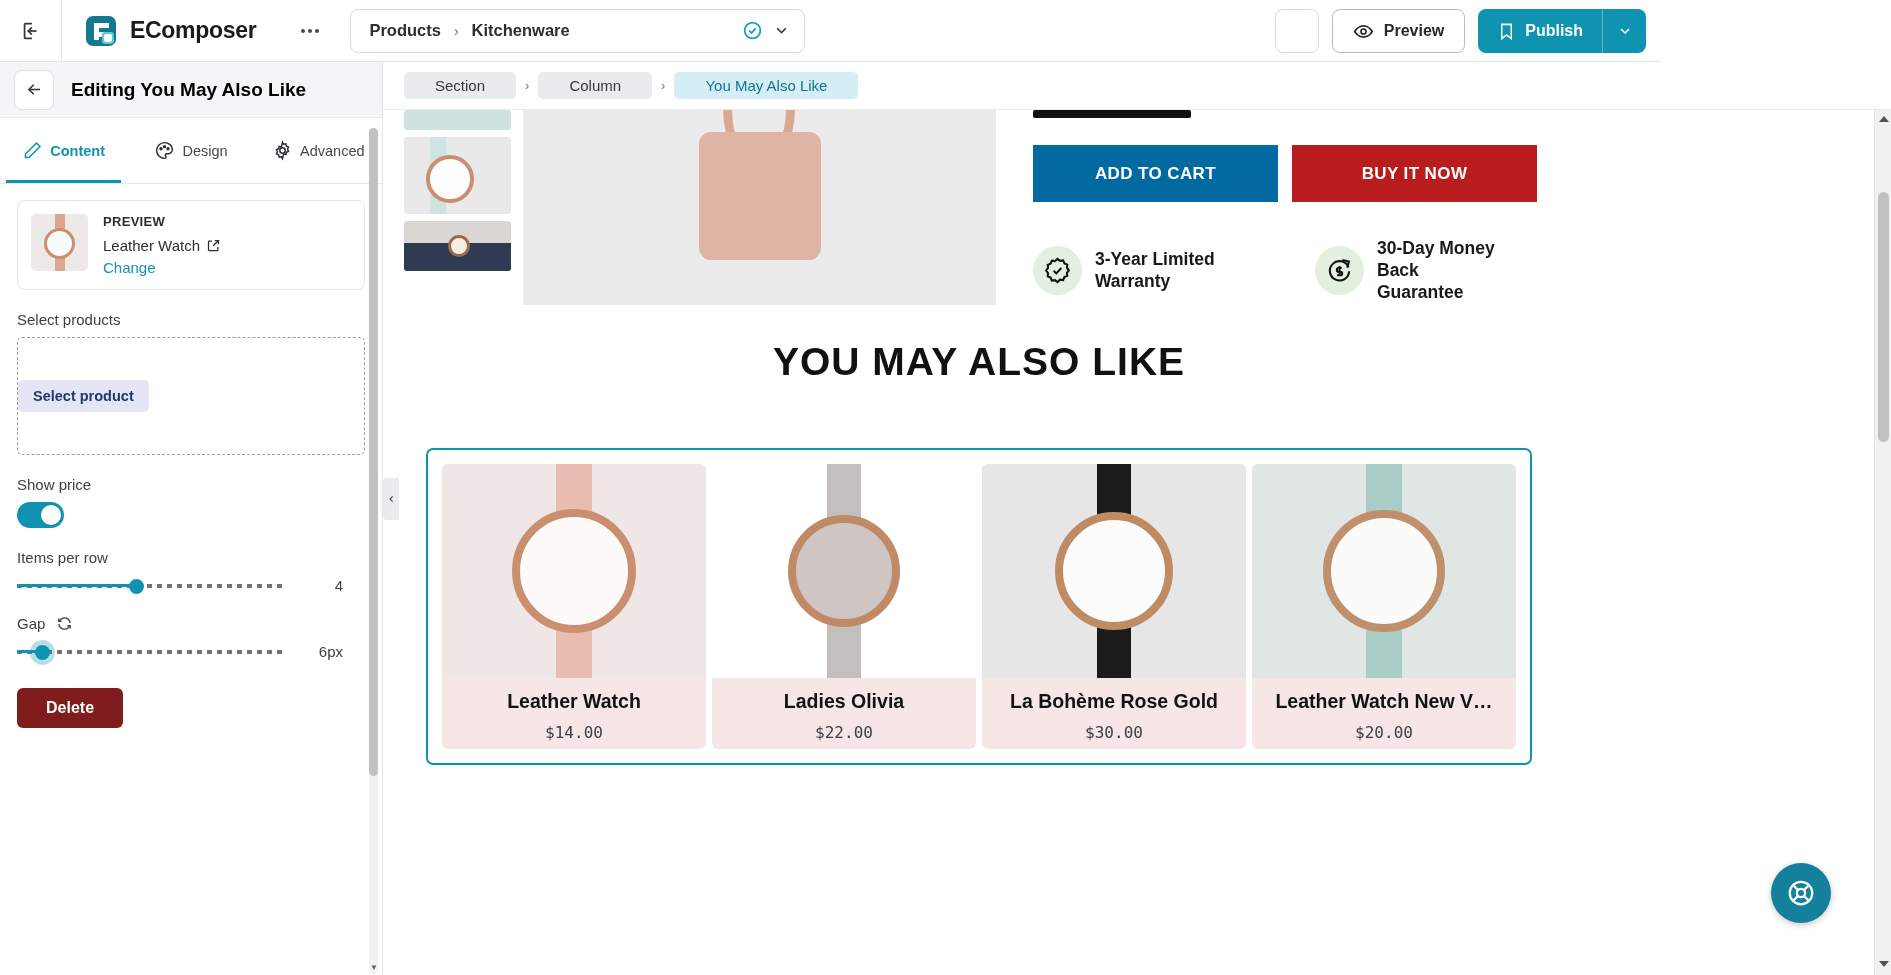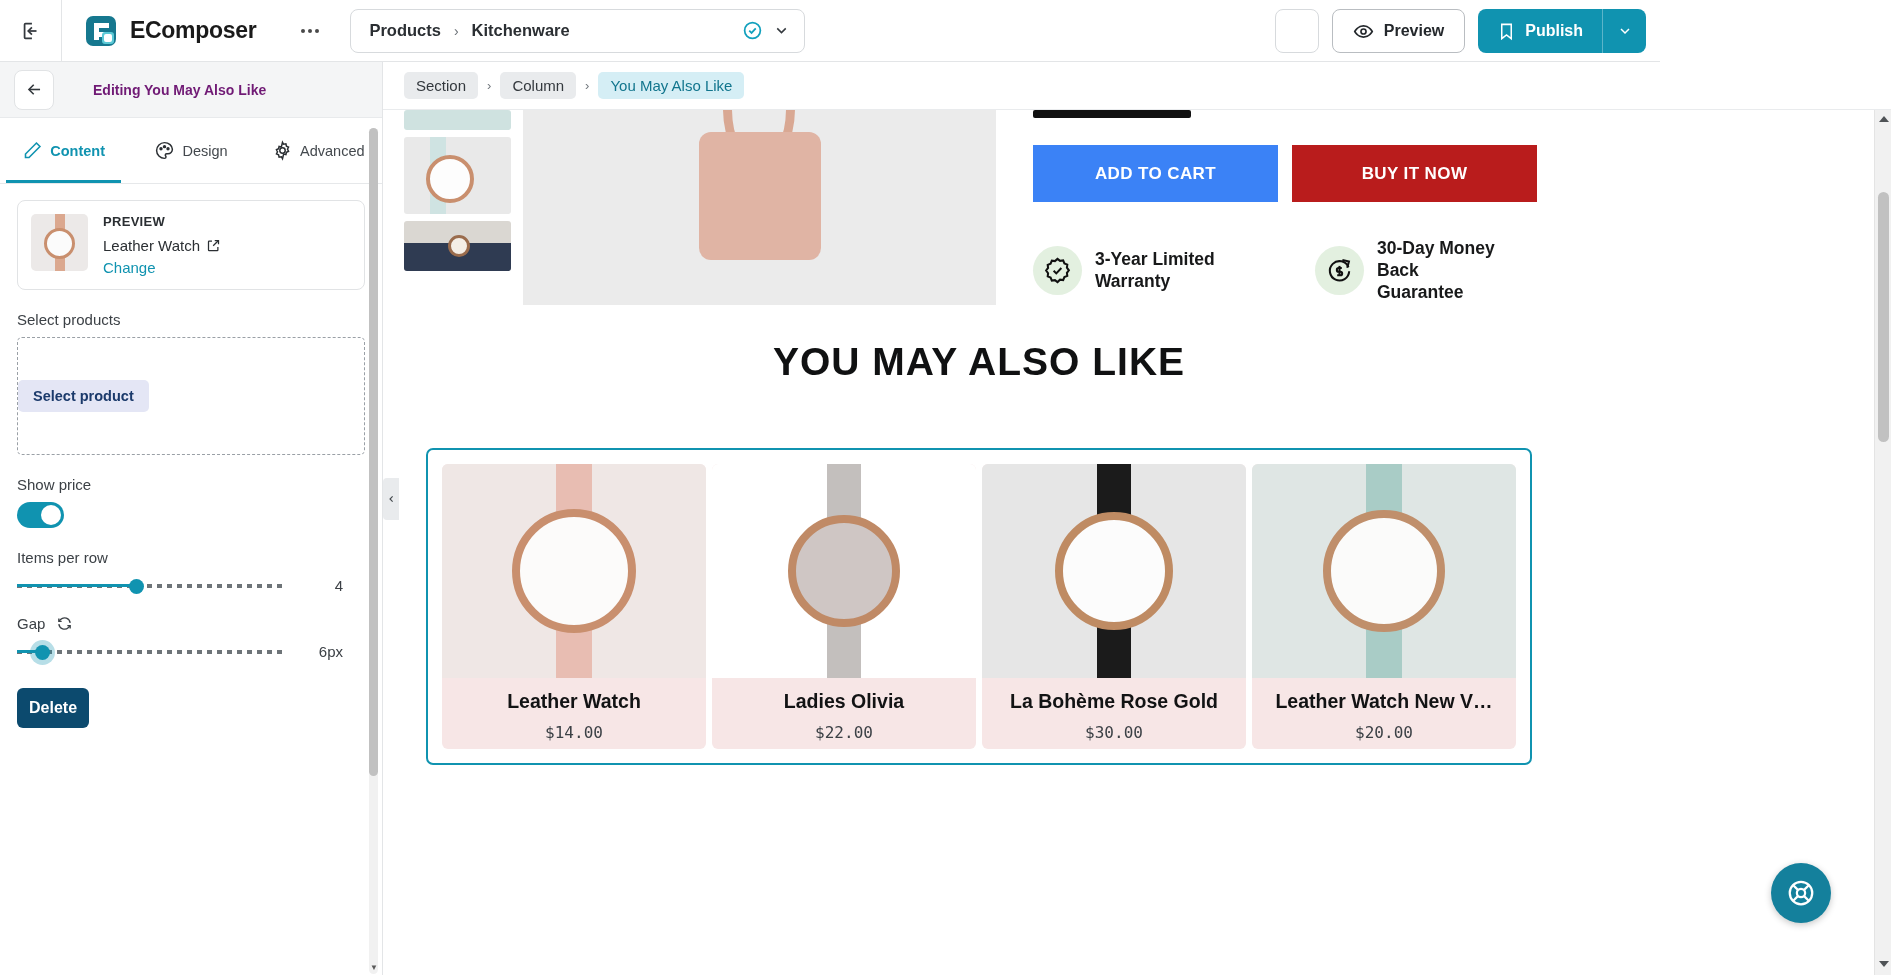--- a/index.html
+++ b/index.html
@@ -65,21 +65,21 @@
     background: #fff; border-right: 1px solid #e3e5e7; overflow: hidden;
   }
   .panel-head {
     height: 56px; background: #f4f5f6; display: flex; align-items: center;
     padding-left: 14px; gap: 17px; border-bottom: 1px solid #e8eaec;
   }
   .back-btn {
     width: 40px; height: 40px; background: #fff; border: 1px solid #e1e3e5; border-radius: 8px;
     display: flex; align-items: center; justify-content: center; cursor: pointer;
   }
-  .panel-title { font-size: 14px; font-weight: 700; color: #701a75; margin-left: 22px; }
+  .panel-title { font-size: 19px; font-weight: 700; color: #000000; }
   .tabs { display: flex; height: 66px; border-bottom: 1px solid #e6e8ea; }
   .tab {
     flex: 1; display: flex; flex-direction: row; align-items: center; justify-content: center;
     gap: 7px; cursor: pointer; font-size: 14.5px; color: #44494e; position: relative; font-weight: 500;
   }
   .tab.active { color: #1093b0; font-weight: 600; }
   .tab.active::after {
     content:""; position: absolute; left: 6px; right: 6px; bottom: 0; height: 3px; background: #1093b0;
   }
   .panel-body { padding: 16px 17px 0 17px; }
@@ -127,22 +127,22 @@
   .slider .thumb {
     position: absolute; top: 1px; width: 15px; height: 15px; border-radius: 50%;
     background: #1093b0;
   }
   .slider .thumb.ring { box-shadow: 0 0 0 5px rgba(16,147,176,0.30); }
   .slider-val { font-size: 15px; color: #3c4146; width: 46px; text-align: right; }
 
   .gap-label-row { display: flex; align-items: center; gap: 11px; margin-top: 21px; }
 
   .delete-btn {
-    margin-top: 28px; background: #0c4a6e; color: #fff; font-size: 16px; font-weight: 600;
-    padding: 11px 12px; border-radius: 6px; display: inline-block; cursor: pointer;
+    margin-top: 28px; background: #7f1d1d; color: #fff; font-size: 16px; font-weight: 600;
+    padding: 11px 29px; border-radius: 6px; display: inline-block; cursor: pointer;
   }
 
   .panel-scroll {
     position: absolute; right: 4px; top: 66px; width: 9px; height: 846px;
     background: #f1f1f1; border-radius: 5px;
   }
   .panel-scroll .thumb2 {
     position: absolute; left: 0; top: 0; width: 9px; height: 648px; background: #c1c1c1; border-radius: 5px;
   }
   .panel-scroll .arrow { position: absolute; left: 1px; font-size: 8px; color: #5a5a5a; }
@@ -150,21 +150,21 @@
   
   .canvas {
     position: absolute; top: 62px; left: 383px; width: 1508px; height: 913px;
     background: #fff; overflow: hidden;
   }
   .crumbbar {
     height: 48px; display: flex; align-items: center; padding-left: 21px; gap: 9px;
     border-bottom: 1px solid #e9ebed; background: #fff;
   }
   .crumb {
-    padding: 5px 12px; border-radius: 5px; font-size: 15px; color: #33383d;
+    padding: 5px 31px; border-radius: 5px; font-size: 15px; color: #33383d;
     background: #e9ebed; cursor: pointer;
   }
   .crumb.active { background: #d5eef5; color: #11758d; }
   .crumb-sep { color: #71777d; font-size: 13px; }
 
   .stage {
     position: absolute; top: 48px; left: 21px; width: 1150px; height: 865px; background: #fff;
   }
 
   
@@ -176,21 +176,21 @@
     background: #ebebeb; overflow: hidden;
   }
 
   .buybox { position: absolute; left: 629px; top: 0; width: 520px; }
   .qtybar { height: 8px; width: 158px; background: #111; border-radius: 2px; }
   .cta-row { display: flex; gap: 14px; margin-top: 27px; }
   .cta {
     width: 245px; height: 57px; display: flex; align-items: center; justify-content: center;
     color: #fff; font-size: 17px; font-weight: 700; letter-spacing: .4px; cursor: pointer;
   }
-  .cta.dark { background: #3b82f6; }
+  .cta.dark { background: #0369a1; }
   .cta.orange { background: #b91c1c; }
   .badges { display: flex; gap: 57px; margin-top: 36px; }
   .badge { display: flex; align-items: center; gap: 13px; width: 225px; }
   .badge-ic {
     width: 49px; height: 49px; border-radius: 50%; background: #e3f0e0;
     display: flex; align-items: center; justify-content: center; flex: 0 0 49px;
   }
   .badge-tx { font-size: 17.5px; font-weight: 700; color: #18191a; line-height: 1.25; }
 
   .yml-title {

